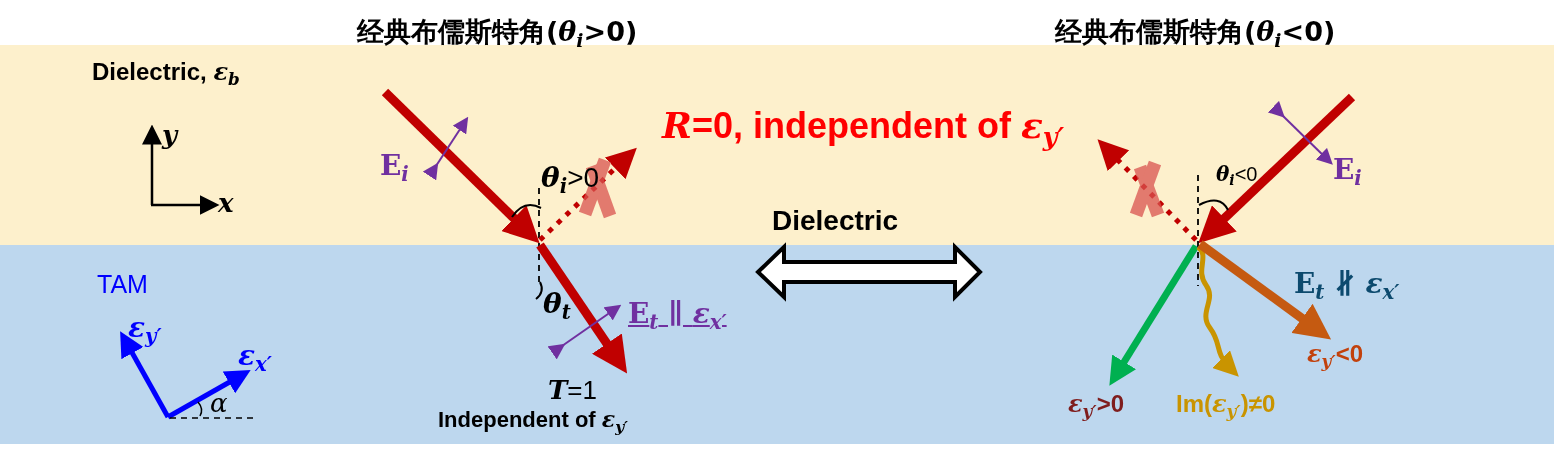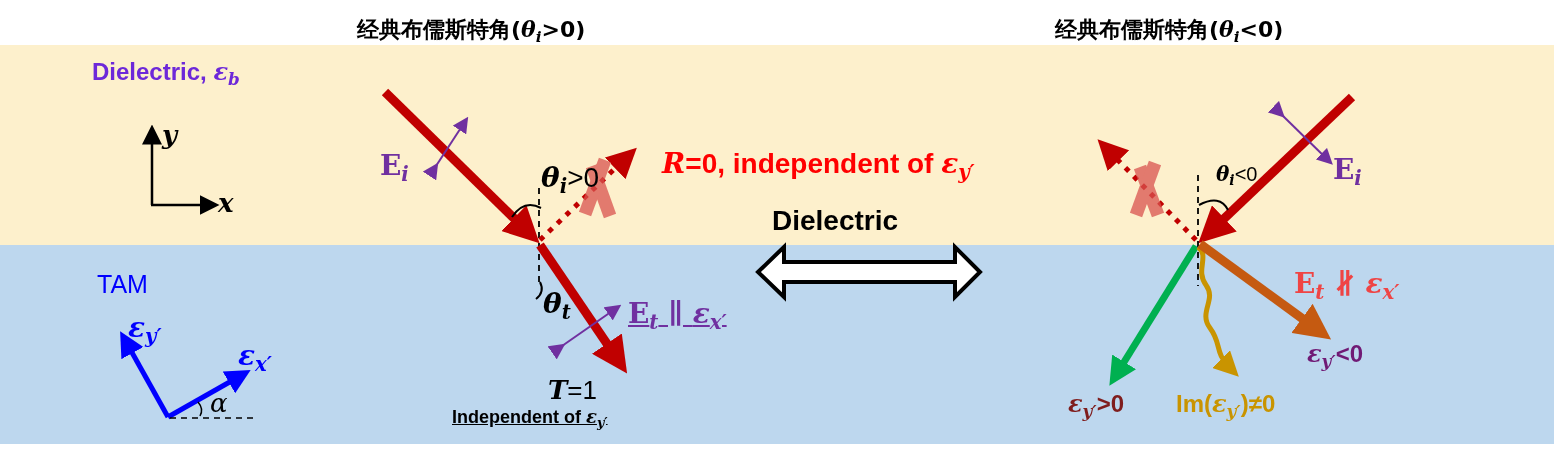--- a/index.html
+++ b/index.html
@@ -1,21 +1,21 @@
 <!DOCTYPE html>
 <html><head>
 <meta charset="utf-8">
 <style>
   html, body { margin: 0; padding: 0; background: #ffffff; }
   body { width: 1554px; height: 461px; position: relative; overflow: hidden; font-family: "DejaVu Sans", sans-serif; }
   .band-top { position: absolute; left: 0; top: 45px; width: 1554px; height: 200px; background: #fdf0cc; }
   .band-bot { position: absolute; left: 0; top: 245px; width: 1554px; height: 199px; background: #bdd7ee; }
   svg.diagram { position: absolute; left: 0; top: 0; width: 1554px; height: 461px; }
   .txt { position: absolute; white-space: nowrap; line-height: 1; }
-  .cn-title { font-family: "DejaVu Sans", sans-serif; font-weight: bold; font-size: 22px; color: #000; }
+  .cn-title { font-family: "DejaVu Sans", sans-serif; font-weight: bold; font-size: 27px; color: #000; }
   .sans { font-family: "Liberation Sans", sans-serif; }
   .math { font-family: "DejaVu Serif", serif; font-style: italic; font-weight: bold; }
   .mathup { font-family: "DejaVu Serif", serif; font-weight: bold; }
   sub { font-size: 0.7em; vertical-align: -0.3em; }
 </style>
 </head>
 <body>
 
 <div class="band-top"></div>
 <div class="band-bot"></div>
@@ -92,21 +92,21 @@
   <line x1="1200" y1="244" x2="1318" y2="330" stroke="#c55a11" stroke-width="9" marker-end="url(#mOrange)"></line>
 </svg>
 
 <div class="txt cn-title" style="left:357px;top:18px;">
   <span>经典布儒斯特角(</span><span class="math">θ</span><sub class="math">i</sub><span>&gt;0)</span>
 </div>
 <div class="txt cn-title" style="left:1055px;top:18px;">
   <span>经典布儒斯特角(</span><span class="math">θ</span><sub class="math">i</sub><span>&lt;0)</span>
 </div>
 
-<div class="txt sans" style="left:92px;top:60px;font-size:24px;font-weight:bold;color:#6d28d9;">
+<div class="txt sans" style="left:92px;top:60px;font-size:24px;font-weight:bold;color:#000000;">
   <span>Dielectric, </span><span class="math">ε</span><sub class="math">b</sub>
 </div>
 <div class="txt sans" style="left:97px;top:272px;font-size:25px;font-weight:normal;color:#0000ff;">TAM</div>
 
 <div class="txt math" style="left:162px;top:122px;font-size:26px;">y</div>
 <div class="txt math" style="left:218px;top:190px;font-size:26px;">x</div>
 
 <div class="txt math" style="left:128px;top:314px;font-size:28px;color:#0000ff;">
   <span>ε</span><sub>y′</sub>
 </div>
@@ -123,40 +123,40 @@
 </div>
 <div class="txt" style="left:543px;top:290px;font-size:28px;">
   <span class="math">θ</span><sub class="math">t</sub>
 </div>
 <div class="txt mathup" style="left:628px;top:300px;font-size:28px;color:#7030a0;text-decoration:underline;">
   <span>E</span><sub class="math">t</sub><span> ∥ </span><span class="math">ε</span><sub class="math">x′</sub>
 </div>
 <div class="txt" style="left:548px;top:377px;font-size:26px;">
   <span class="math">T</span><span class="sans">=1</span>
 </div>
-<div class="txt sans" style="left:452px;top:408px;font-size:18px;font-weight:bold;text-decoration:underline;">
+<div class="txt sans" style="left:438px;top:408px;font-size:22px;font-weight:bold;">
   <span>Independent of </span><span class="math">ε</span><sub class="math">y′</sub>
 </div>
 
-<div class="txt sans" style="left:662px;top:107px;font-size:28px;font-weight:bold;color:#ff0000;margin-top:43px;">
+<div class="txt sans" style="left:662px;top:107px;font-size:36px;font-weight:bold;color:#ff0000;">
   <span class="math">R</span><span>=0, independent of </span><span class="math">ε</span><sub class="math">y′</sub>
 </div>
 
 <div class="txt sans" style="left:772px;top:207px;font-size:28px;font-weight:bold;">Dielectric</div>
 
 <div class="txt" style="left:1216px;top:164px;font-size:20px;">
   <span class="math">θ</span><sub class="math">i</sub><span class="sans">&lt;0</span>
 </div>
 <div class="txt mathup" style="left:1333px;top:156px;font-size:28px;color:#7030a0;">
   <span>E</span><sub class="math">i</sub>
 </div>
-<div class="txt mathup" style="left:1294px;top:270px;font-size:28px;color:#ef4444;">
+<div class="txt mathup" style="left:1294px;top:270px;font-size:28px;color:#0c4a6e;">
   <span>E</span><sub class="math">t</sub><span> ∦ </span><span class="math">ε</span><sub class="math">x′</sub>
 </div>
-<div class="txt sans" style="left:1307px;top:342px;font-size:24px;font-weight:bold;color:#701a75;">
+<div class="txt sans" style="left:1307px;top:342px;font-size:24px;font-weight:bold;color:#c2410c;">
   <span class="math">ε</span><sub class="math">y′</sub><span>&lt;0</span>
 </div>
 <div class="txt sans" style="left:1068px;top:392px;font-size:24px;font-weight:bold;color:#7f1d1d;">
   <span class="math">ε</span><sub class="math">y′</sub><span>&gt;0</span>
 </div>
 <div class="txt sans" style="left:1176px;top:392px;font-size:24px;font-weight:bold;color:#c99400;">
   <span>Im(</span><span class="math">ε</span><sub class="math">y′</sub><span>)≠0</span>
 </div>
 
 </body></html>

